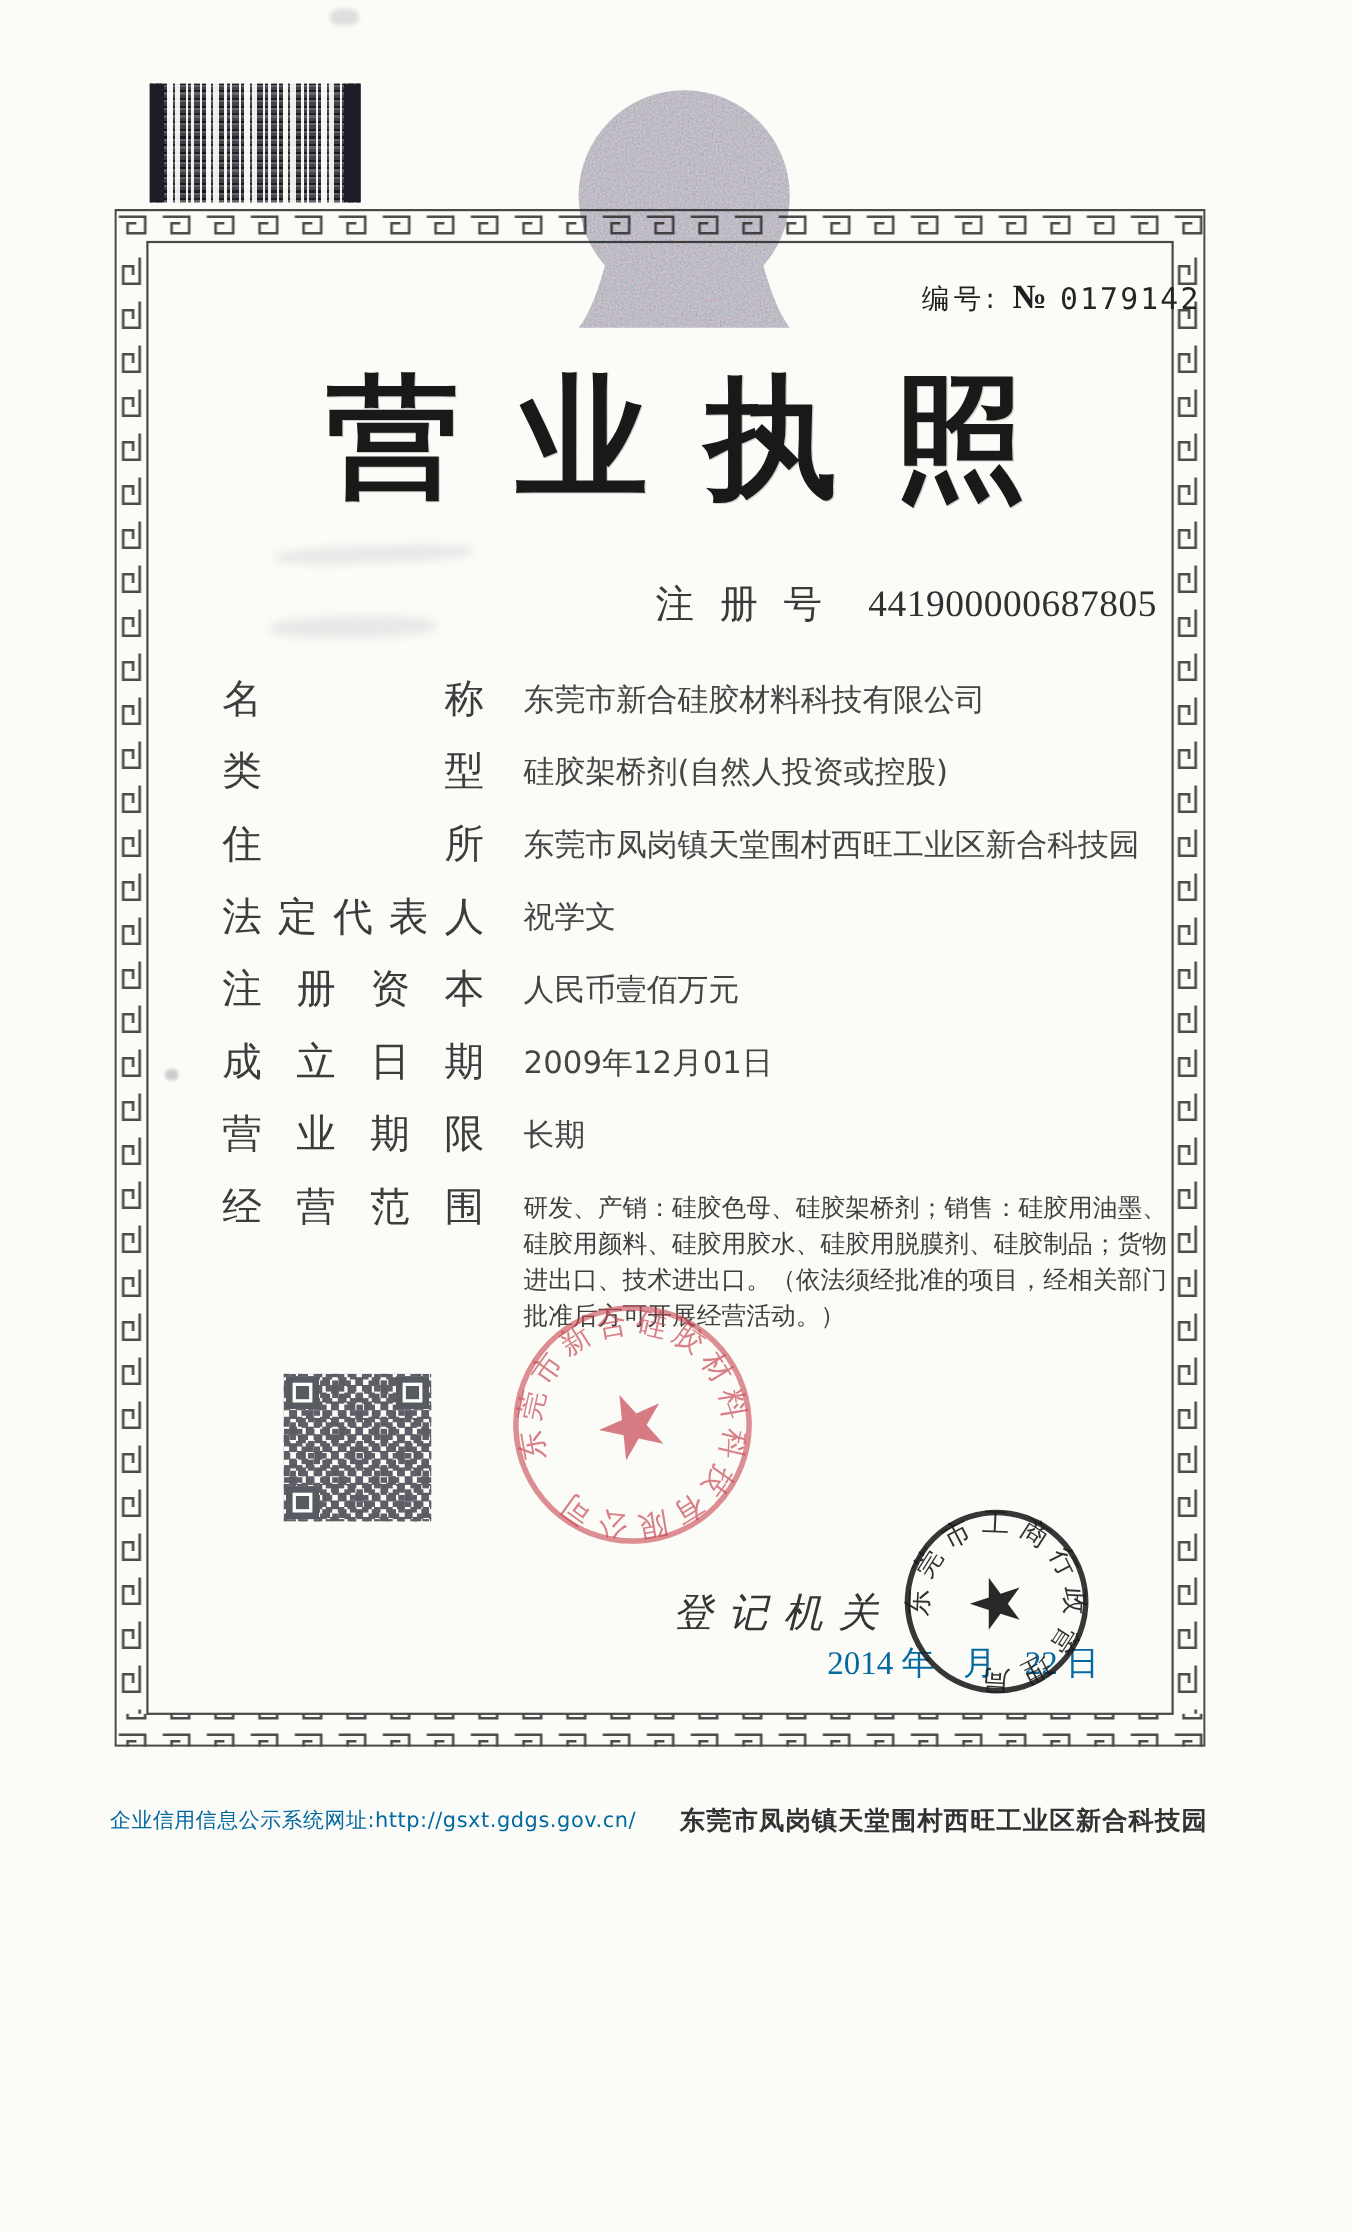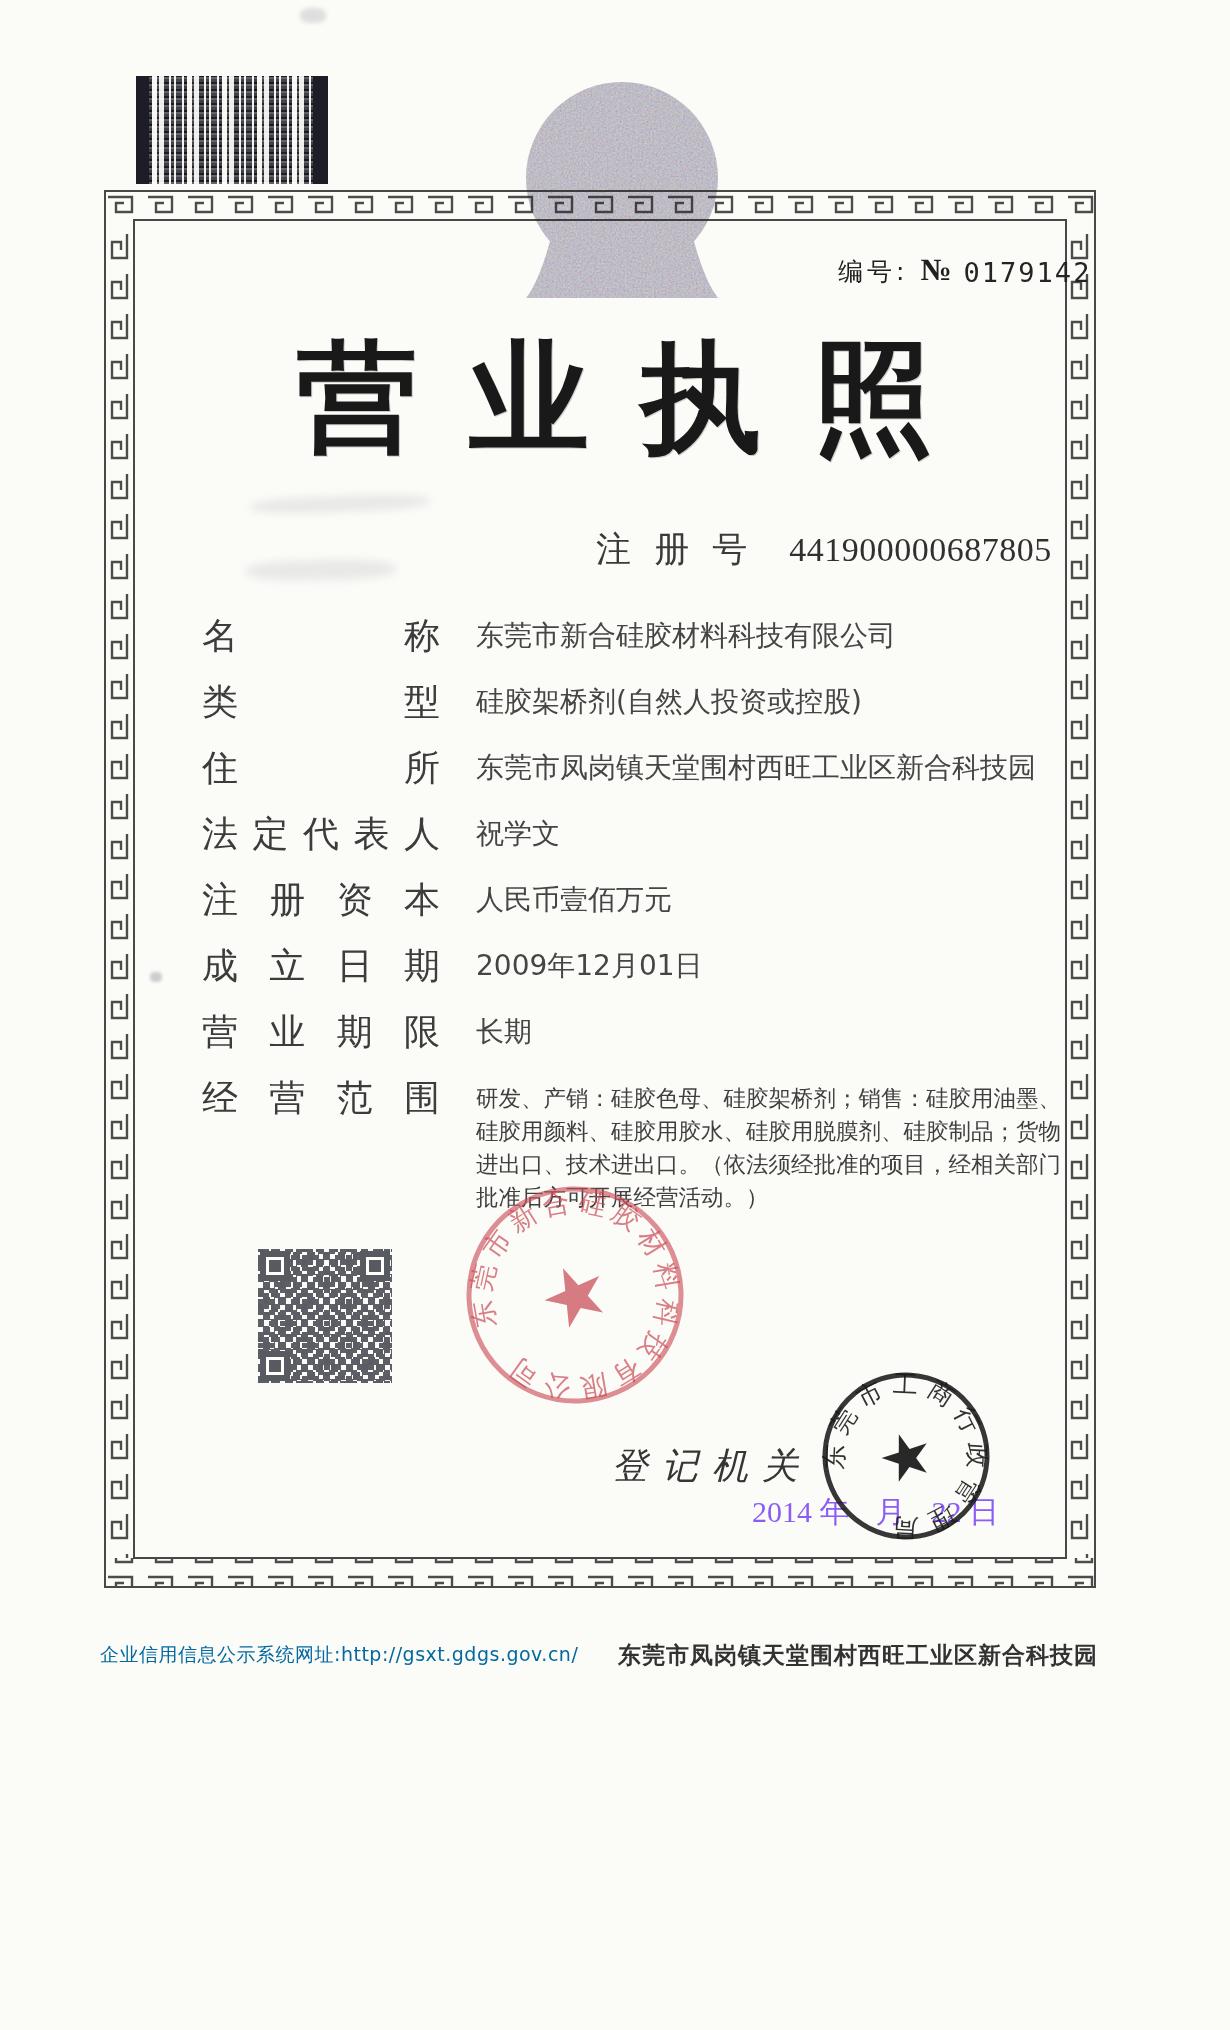--- a/index.html
+++ b/index.html
@@ -39,21 +39,21 @@
   
   .fields{left:202px;top:616px;width:860px;display:flex;flex-direction:column;gap:26px;}
   .frow{display:flex;align-items:flex-start;min-height:40px;}
   .flabel{width:238px;display:flex;justify-content:space-between;font-size:36px;color:#3c3c3c;
     flex:none;line-height:40px;}
   .fvalue{margin-left:36px;font-size:28px;color:#454545;line-height:40px;width:590px;}
   .frow:last-child .fvalue{font-size:22.5px;line-height:33px;padding-top:4px;color:#3f3f3f;}
 
   
   .registry{left:612px;top:1442px;font-size:36px;color:#353535;letter-spacing:14px;font-style:italic;}
-  .dateline{left:752px;top:1492px;font-size:30px;color:#8b5cf6;display:flex;gap:26px;
+  .dateline{left:752px;top:1492px;font-size:30px;color:#0369a1;display:flex;gap:26px;
     font-family:"Liberation Serif","DejaVu Sans",serif;}
 
   
   .footL{left:100px;top:1642px;font-size:19px;color:#0369a1;letter-spacing:.5px;}
   .footR{top:1640px;right:132px;font-size:23px;color:#323232;font-weight:600;letter-spacing:1px;}
 
   
   .qr{left:258px;top:1249px;width:134px;height:134px;opacity:.82;filter:contrast(1.05);
     background:
       repeating-conic-gradient(from 0deg,#41424b 0% 25%,rgba(0,0,0,0) 25% 50%) 0 0/11px 11px,

